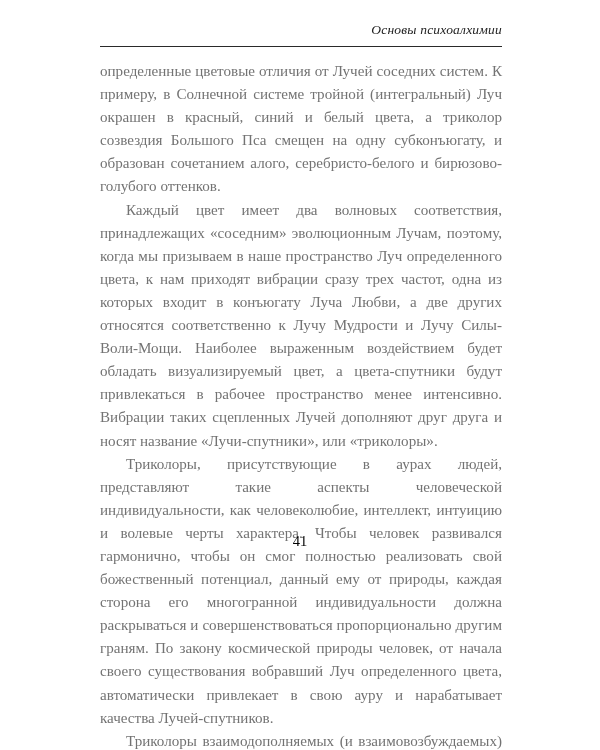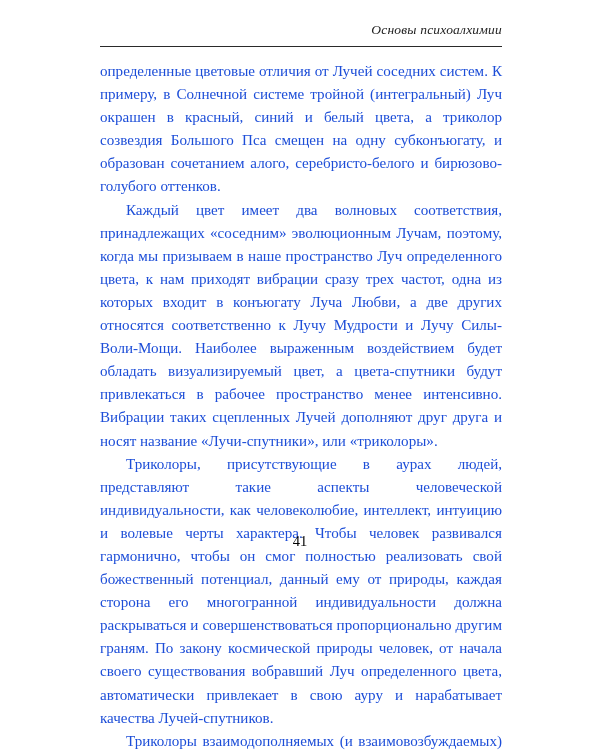--- a/index.html
+++ b/index.html
@@ -47,21 +47,21 @@
     top: 60px;
     left: 100px;
     width: 402px;
   }
   p.para {
     margin: 0;
     font-size: 15.1px;
     line-height: 23.1px;
     text-align: justify;
     text-justify: inter-word;
-    color: #1d4ed8;
+    color: #737373;
     hyphens: manual;
   }
   p.para.indent {
     text-indent: 26px;
   }
   .footer {
     position: absolute;
     bottom: 18px;
     left: 0;
     width: 600px;

